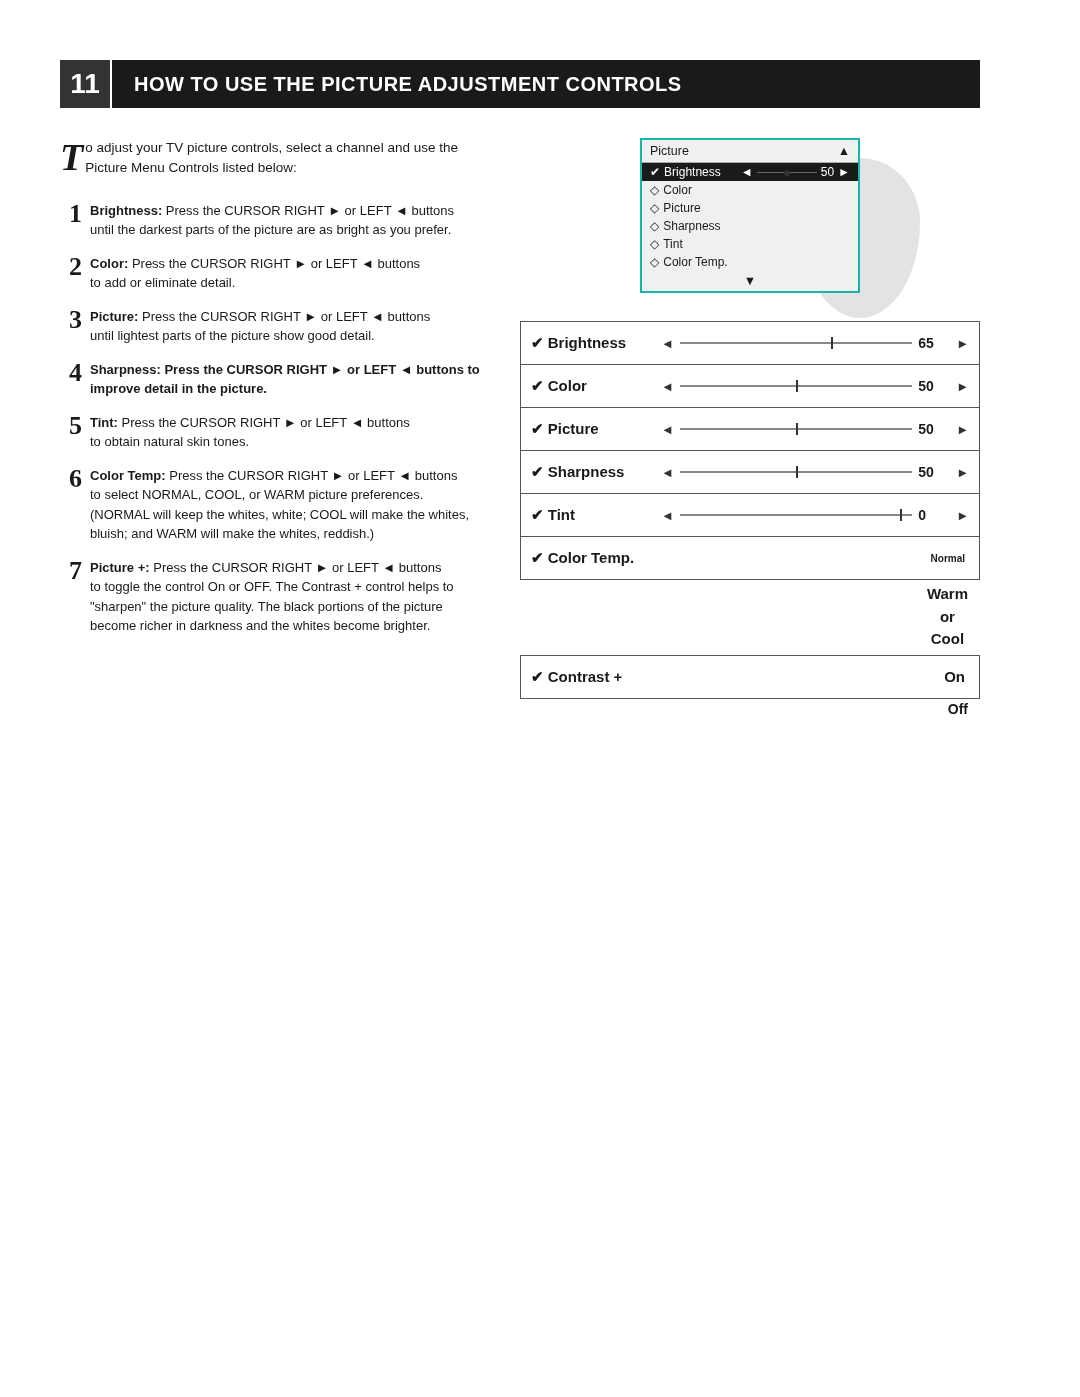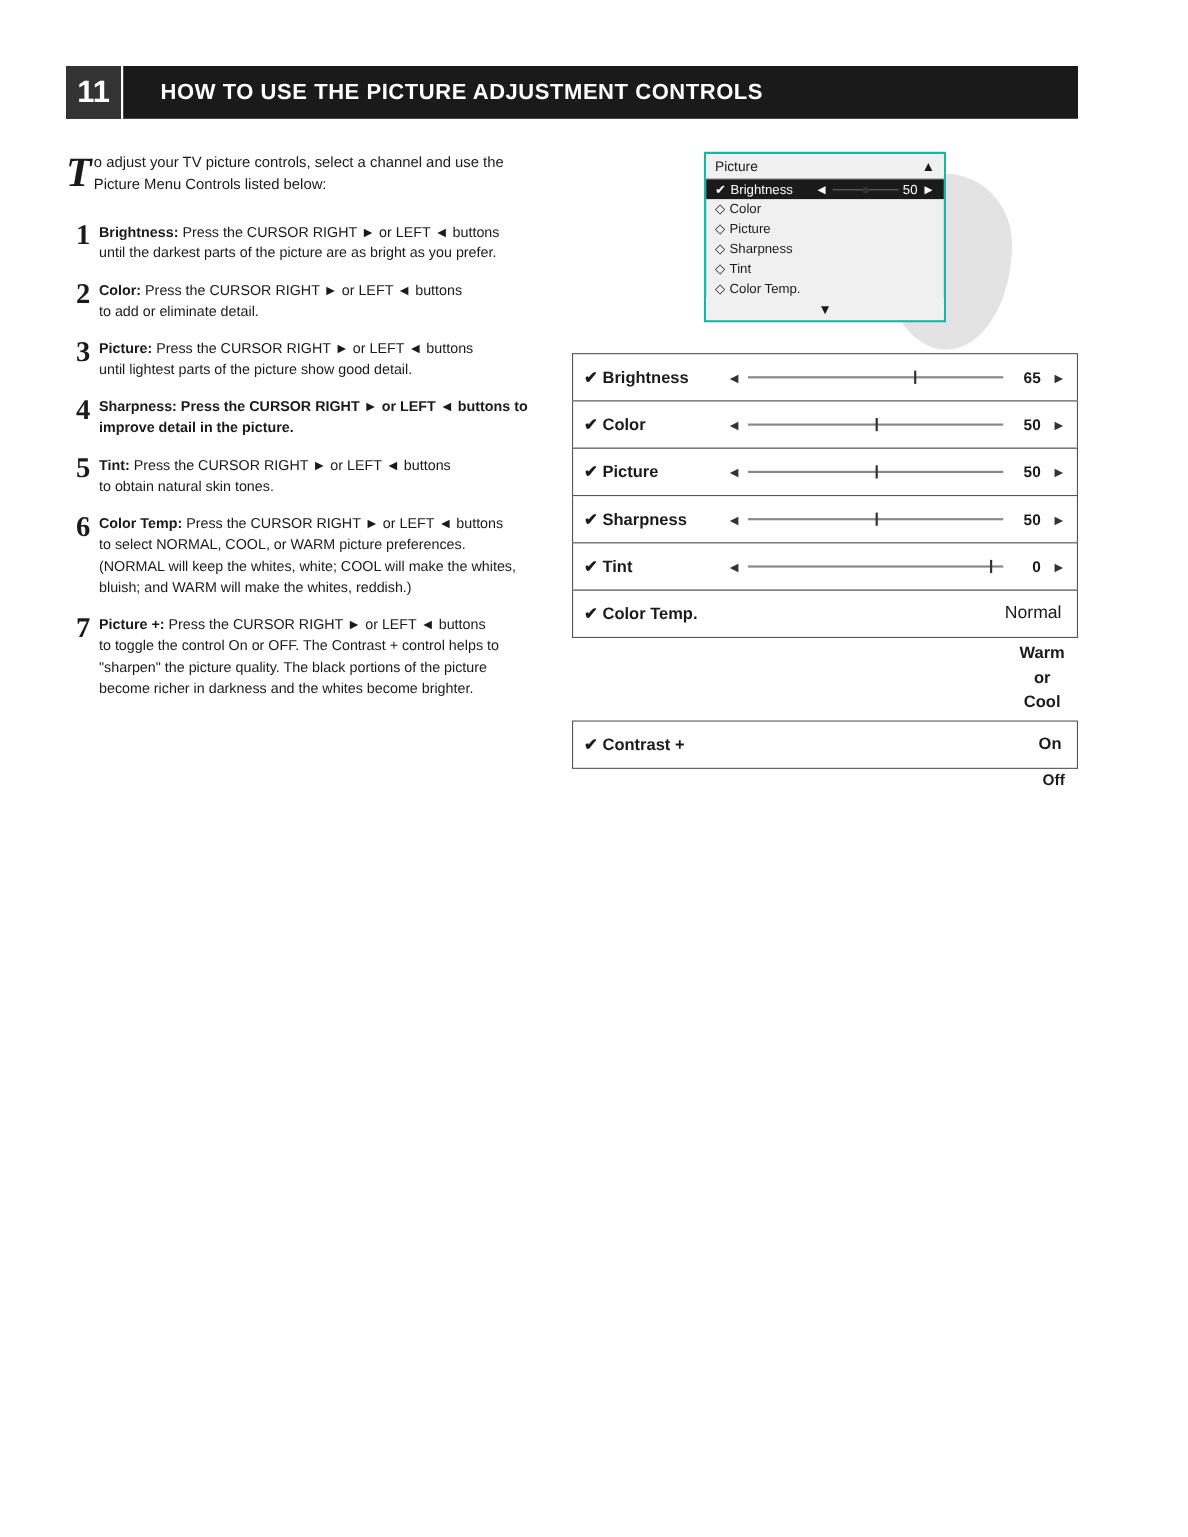--- a/index.html
+++ b/index.html
@@ -34,21 +34,21 @@
       align-items: center;
       justify-content: center;
       font-size: 28px;
       font-weight: bold;
       color: white;
       border-right: 2px solid #fff;
       padding: 8px;
     }
 
     .header-text {
-      padding: 10px 34px;
+      padding: 10px 22px;
       font-size: 20px;
       font-weight: bold;
       letter-spacing: 0.5px;
       text-transform: uppercase;
       display: flex;
       align-items: center;
     }
 
     
     .content-area {
@@ -258,21 +258,20 @@
       top: -5px;
       height: 12px;
       width: 2px;
       background: #333;
     }
 
     .ctrl-value {
       font-size: 14px;
       font-weight: bold;
       min-width: 28px;
-      text-align: right;
       flex-shrink: 0;
     }
 
     .ctrl-right-arrow {
       font-size: 13px;
       color: #333;
       flex-shrink: 0;
       margin-left: 4px;
     }
 
@@ -535,21 +534,21 @@
             <div class="tint-slider-track">
               <div class="tint-slider-marker"></div>
             </div>
             <span class="ctrl-value">0</span>
             <span class="ctrl-right-arrow">►</span>
           </div>
         </div>
 
         <div class="ctrl-row-colortemp">
           <div class="ctrl-label">✔ Color Temp.</div>
-          <div class="ctrl-value-right" style="flex:1; display:flex; align-items:center; justify-content:flex-end; font-size:16px; font-weight:normal; padding-right:14px;">Normal</div>
+          <div class="ctrl-value-right" style="flex:1; display:flex; align-items:center; justify-content:flex-end; font-size:10px; font-weight:bold; padding-right:14px;">Normal</div>
         </div>
 
         <div class="warm-cool-block">
           <div style="text-align:center; font-size:15px; font-weight:bold;">
             <span>Warm</span><br>
             <span>or</span><br>
             <span>Cool</span>
           </div>
         </div>
 

